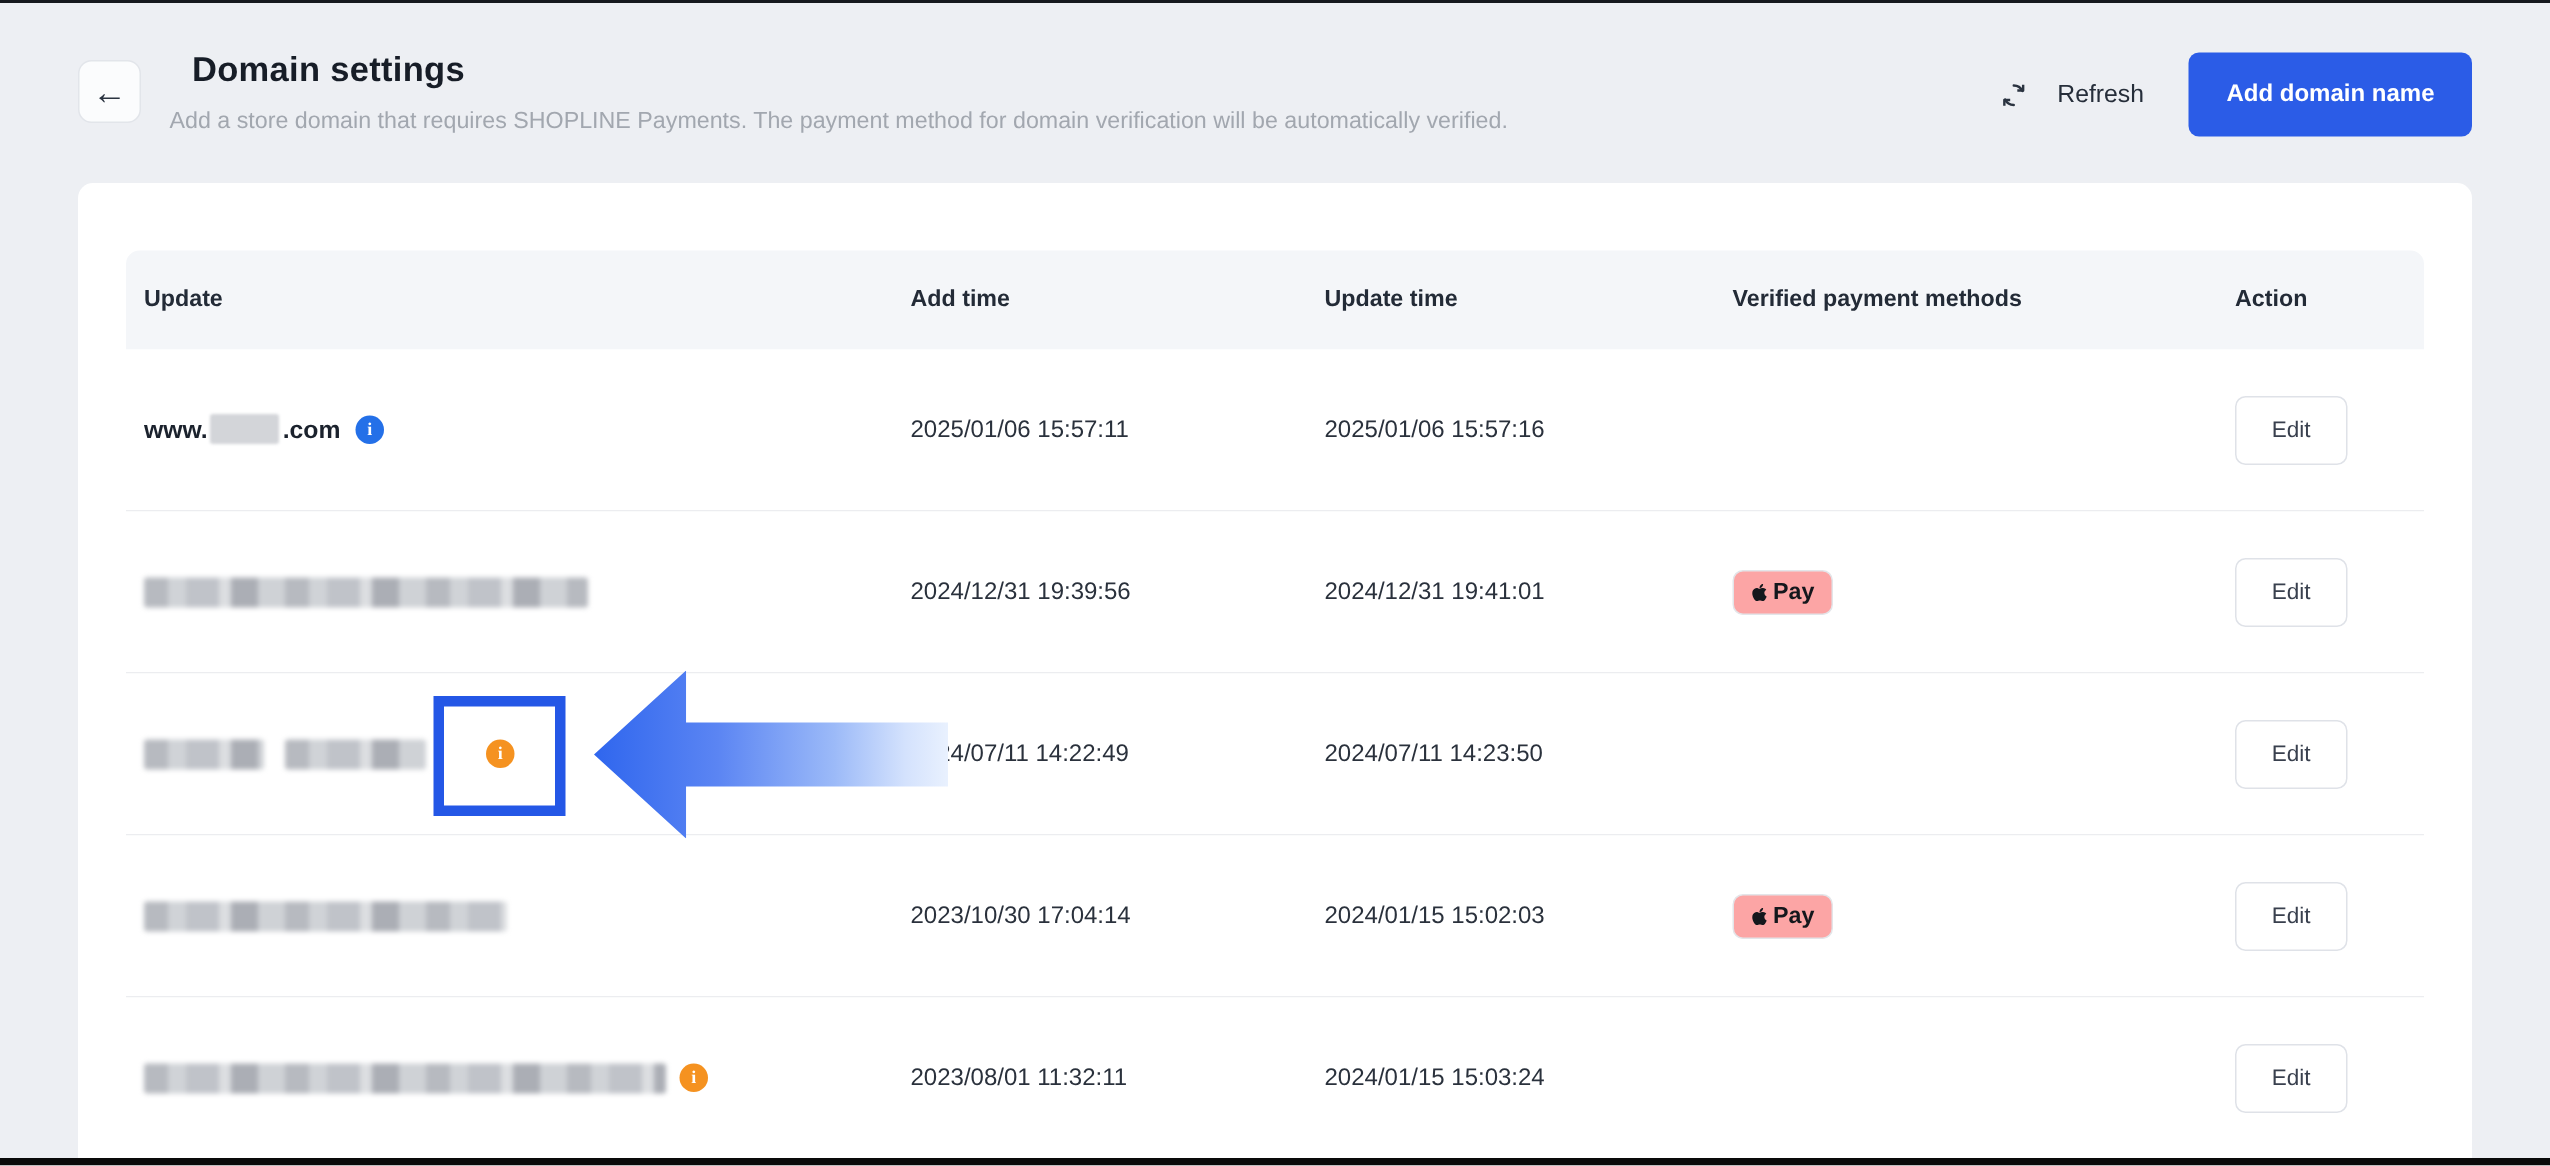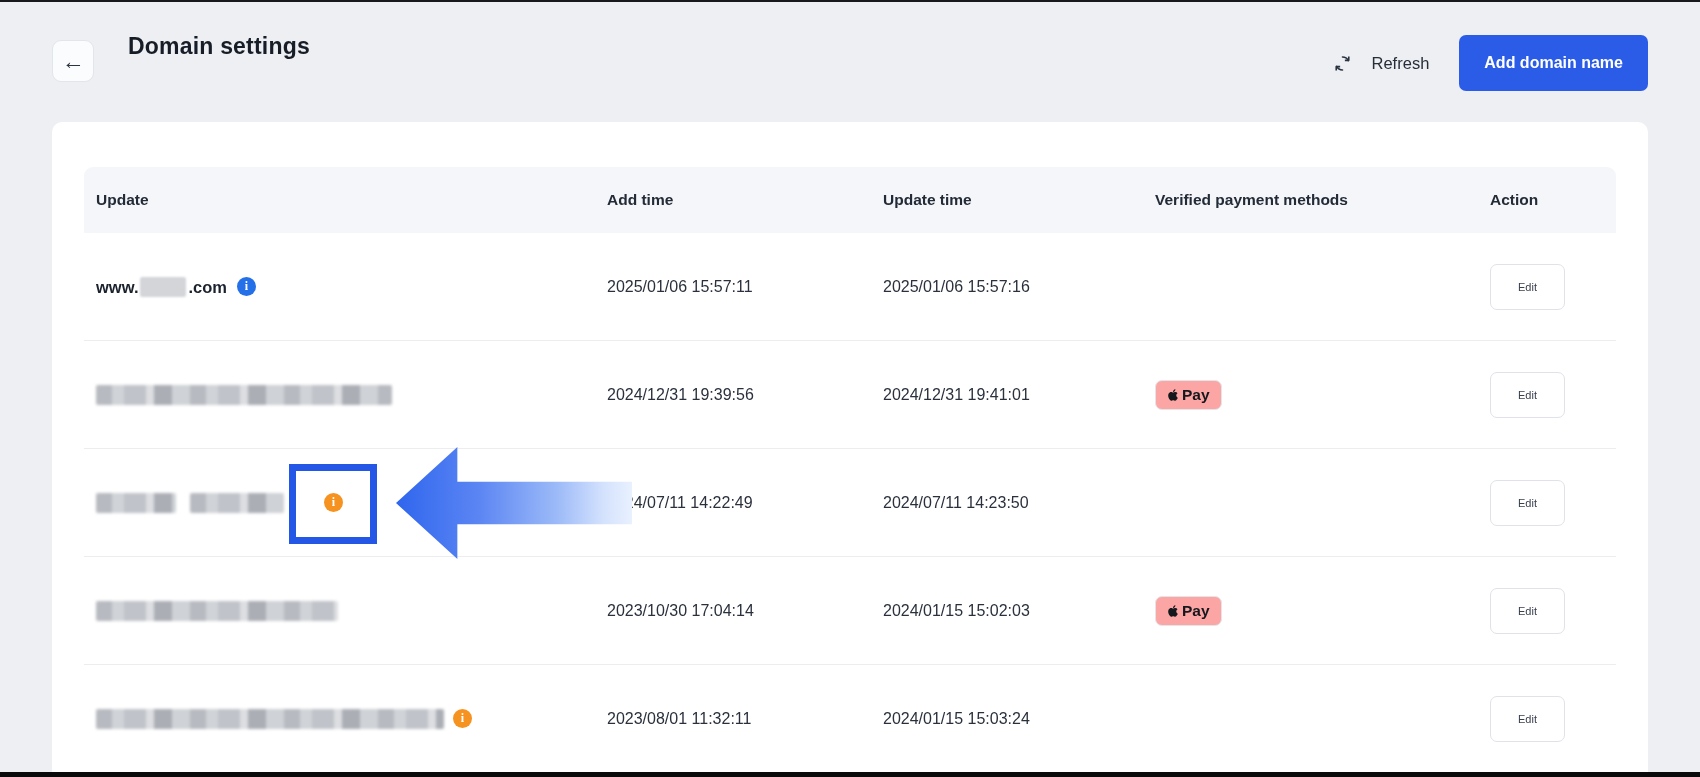--- a/index.html
+++ b/index.html
@@ -84,21 +84,21 @@
 
   
   .appay {
     display:inline-flex; align-items:center; gap:3px;
     padding:5px 11px; background:#fca5a5; border:1px solid #e3e5e9; border-radius:7px;
   }
   .appay .pay-txt { font-size:15.5px; font-weight:bold; color:#14171c; }
 
   .btn-edit {
     width:75px; height:46px; background:#fff; border:1px solid #dfe2e8; border-radius:7px;
-    font-size:11px; color:#39404e; cursor:pointer; font-family:"Liberation Sans", sans-serif;
+    font-size:15px; color:#39404e; cursor:pointer; font-family:"Liberation Sans", sans-serif;
   }
 
   
   .anno-box {
     position:absolute; left:289px; top:462px; width:88px; height:80px;
     border:7px solid #2457e6; background:transparent; pointer-events:none;
   }
   .anno-arrow {
     position:absolute; left:396px; top:445px; width:236px; height:112px;
     background:linear-gradient(90deg, #2f66ee 0%, #5b85f3 35%, #9cbaf8 68%, #d4e2fd 88%, #e9f1fe 100%);
@@ -108,20 +108,21 @@
 </style>
 </head>
 <body>
 
 <div class="screen">
 
   <div class="back-btn">
     <span>←</span>
   </div>
   <div class="page-title">Domain settings</div>
+  <div class="page-subtitle">Add a store domain that requires SHOPLINE Payments. The payment method for domain verification will be automatically verified.</div>
 
   <div class="header-actions">
     <div class="refresh">
       <svg width="19" height="19" viewBox="0 0 20 20">
         <path d="M10 3.2a6.8 6.8 0 0 1 6.1 3.8" stroke="#2a3340" stroke-width="1.7" fill="none" stroke-linecap="round"></path>
         <path d="M16.6 2.6v4.1h-4.1" fill="none" stroke="#2a3340" stroke-width="1.7" stroke-linejoin="round"></path>
         <path d="M10 16.8a6.8 6.8 0 0 1-6.1-3.8" stroke="#2a3340" stroke-width="1.7" fill="none" stroke-linecap="round"></path>
         <path d="M3.4 17.4v-4.1h4.1" fill="none" stroke="#2a3340" stroke-width="1.7" stroke-linejoin="round"></path>
       </svg>
       <span>Refresh</span>

